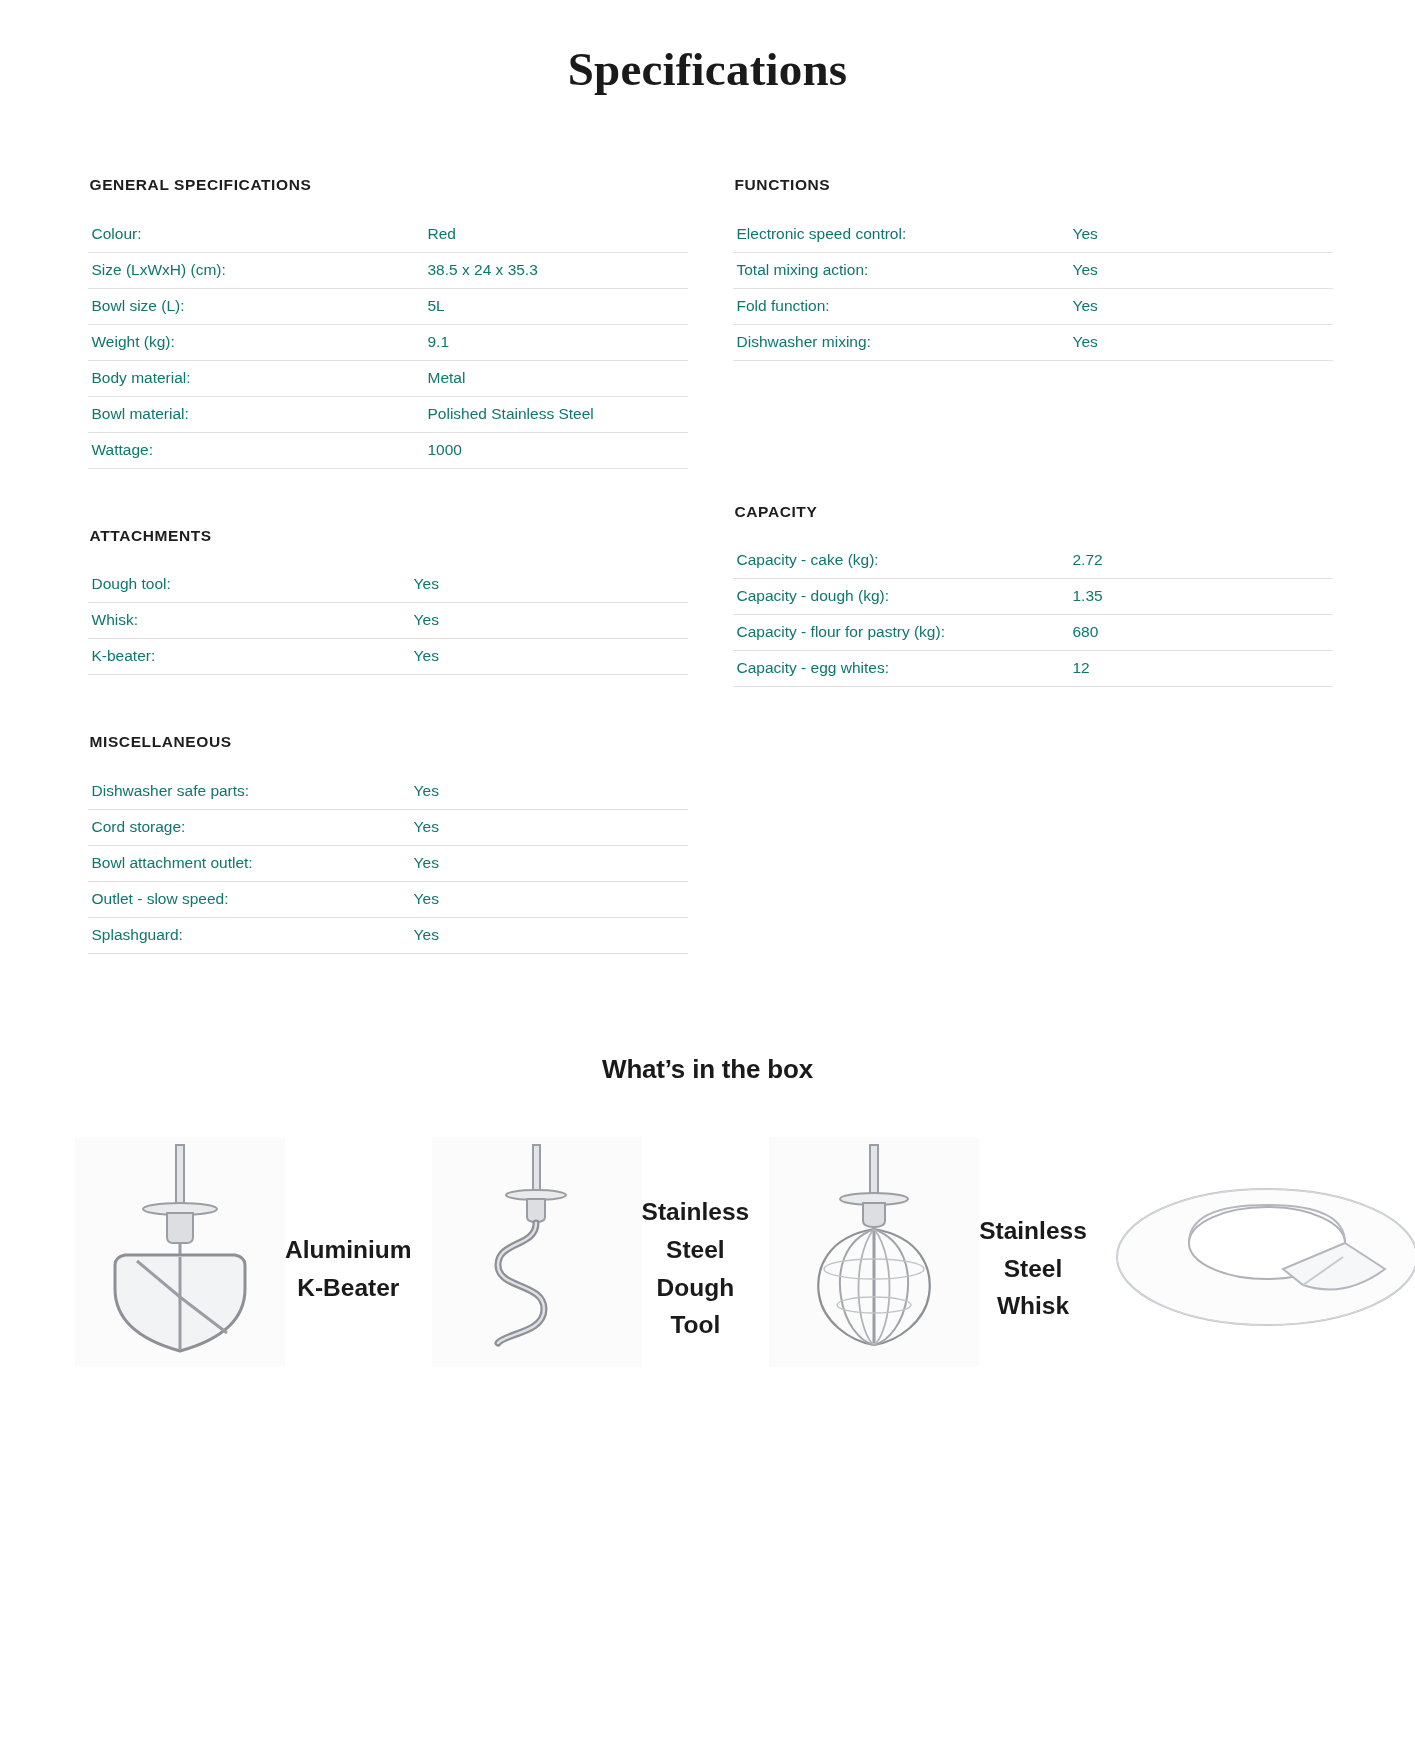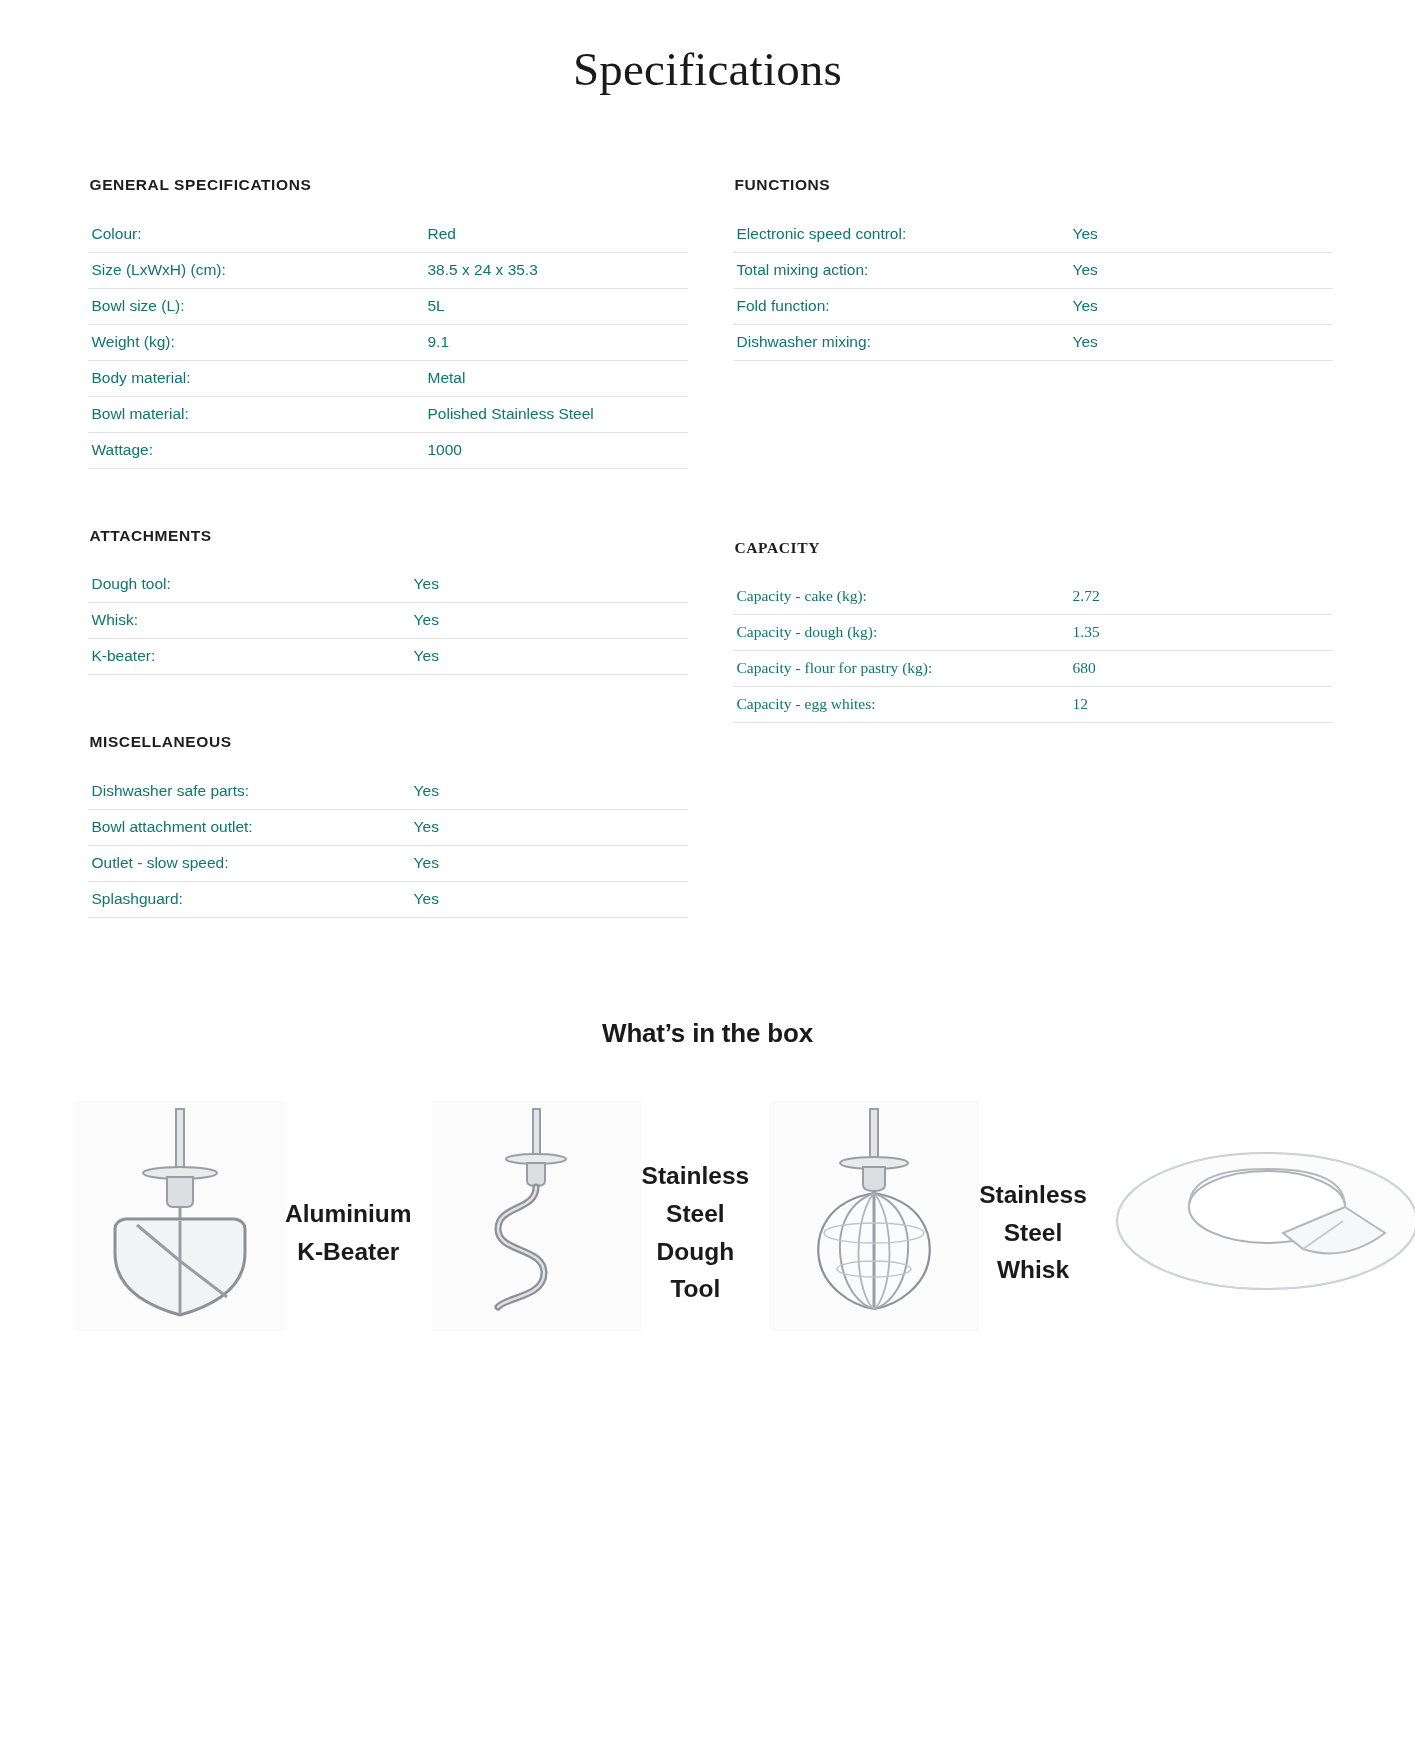--- a/index.html
+++ b/index.html
@@ -12,21 +12,21 @@
     color: #2b2b2b;
   }
   .page {
     width: 1415px;
     position: relative;
     padding: 0;
   }
   .page-title {
     font-family: "Liberation Serif", serif;
     font-size: 47px;
-    font-weight: 400;
+    font-weight: 700;
     text-align: center;
     color: #1a1a1a;
     margin: 42px 0 3px 0;
     letter-spacing: 0.2px;
   }
   .specs-wrap {
     width: 1240px;
     margin: 80px auto 0 auto;
     display: grid;
     grid-template-columns: 1fr 1fr;
@@ -172,20 +172,24 @@
 
       <section class="spec-block block-misc">
         <div class="block-title">MISCELLANEOUS</div>
         <table class="spec-table">
           <tbody>
             <tr>
               <td class="k">Dishwasher safe parts:</td>
               <td class="v">Yes</td>
             </tr>
             <tr>
+              <td class="k">Cord storage:</td>
+              <td class="v">Yes</td>
+            </tr>
+            <tr>
               <td class="k">Bowl attachment outlet:</td>
               <td class="v">Yes</td>
             </tr>
             <tr>
               <td class="k">Outlet - slow speed:</td>
               <td class="v">Yes</td>
             </tr>
             <tr>
               <td class="k">Splashguard:</td>
               <td class="v">Yes</td>
@@ -215,21 +219,21 @@
               <td class="v">Yes</td>
             </tr>
             <tr>
               <td class="k">Dishwasher mixing:</td>
               <td class="v">Yes</td>
             </tr>
           </tbody>
         </table>
       </section>
 
-      <section class="spec-block block-cap" style="margin-top: 120px; font-family: Liberation Serif, serif;">
+      <section class="spec-block block-cap" style="margin-top: 84px;">
         <div class="block-title">CAPACITY</div>
         <table class="spec-table">
           <tbody>
             <tr>
               <td class="k">Capacity - cake (kg):</td>
               <td class="v">2.72</td>
             </tr>
             <tr>
               <td class="k">Capacity - dough (kg):</td>
               <td class="v">1.35</td>

